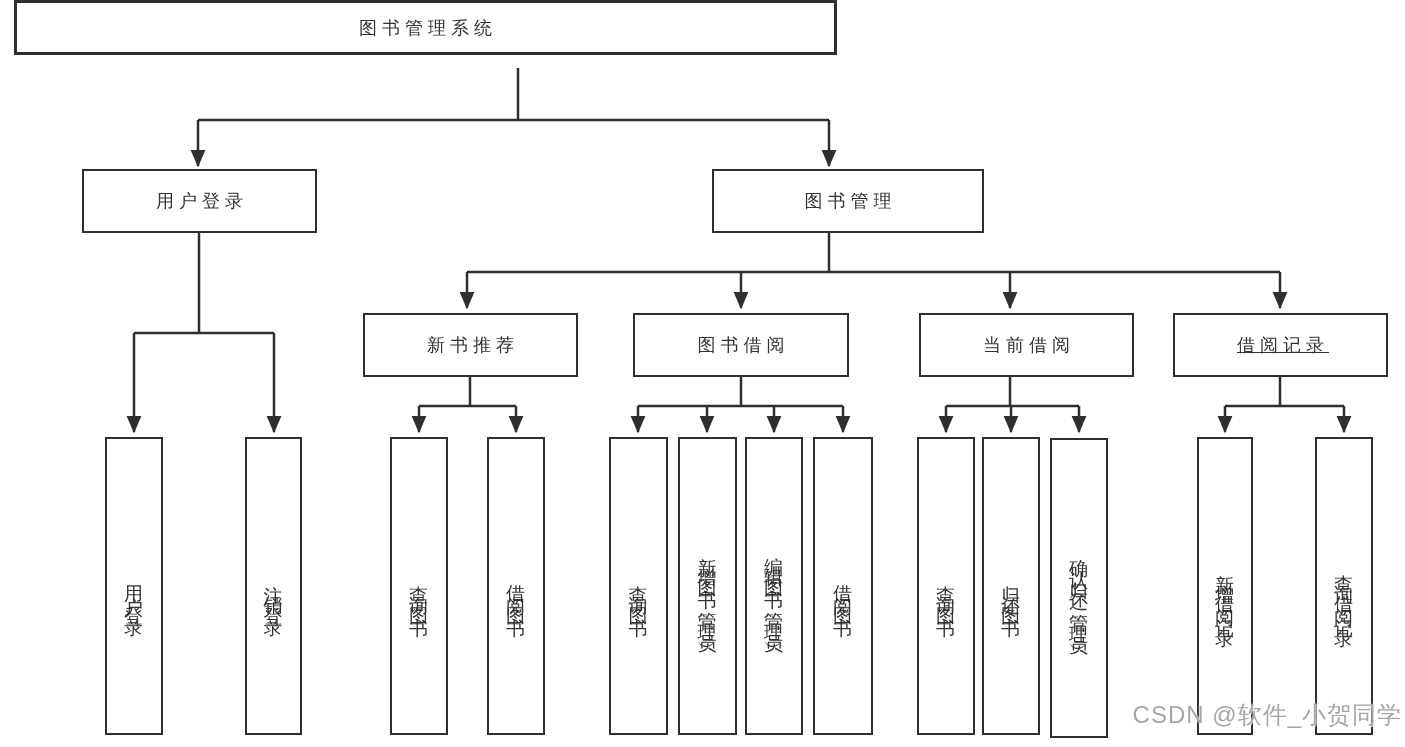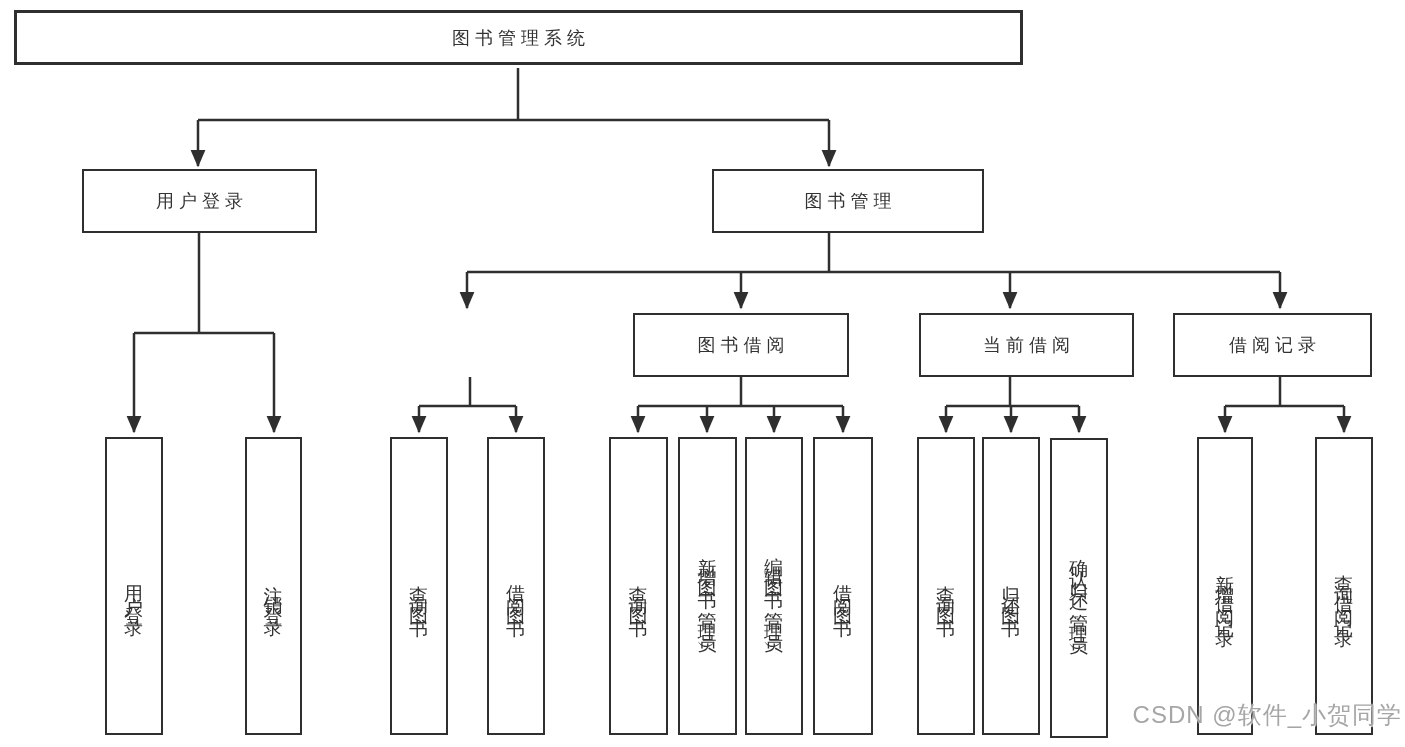--- a/index.html
+++ b/index.html
@@ -117,28 +117,29 @@
       <path d="M1011,406 V432" marker-end="url(#arrow)"></path>
       <path d="M1079,406 V432" marker-end="url(#arrow)"></path>
 
       <path d="M1280,377 V406"></path>
       <path d="M1225,406 H1344"></path>
       <path d="M1225,406 V432" marker-end="url(#arrow)"></path>
       <path d="M1344,406 V432" marker-end="url(#arrow)"></path>
     </g>
   </svg>
 
-  <div class="node root" style="left:14px;top:10px;width:1009px;height:55px;">图书管理系统</div>
+  <div class="node root" style="left:14px;top:0;width:823px;height:55px;">图书管理系统</div>
 
   <div class="node" style="left:82px;top:169px;width:235px;height:64px;">用户登录</div>
   <div class="node" style="left:712px;top:169px;width:272px;height:64px;">图书管理</div>
 
+  <div class="node" style="left:363px;top:313px;width:215px;height:64px;">新书推荐</div>
   <div class="node" style="left:633px;top:313px;width:216px;height:64px;font-family:Liberation Serif, serif;">图书借阅</div>
   <div class="node" style="left:903px;top:313px;width:215px;height:64px;margin-left:16px;">当前借阅</div>
-  <div class="node" style="left:1173px;top:313px;width:199px;height:64px;">借阅记录</div>
+  <div class="node" style="left:1173px;top:313px;width:215px;height:64px;text-decoration:underline;">借阅记录</div>
 
   <div class="leaf" style="left:105px;top:437px;width:58px;height:298px;">用户登录</div>
   <div class="leaf" style="left:245px;top:437px;width:57px;height:298px;">注销登录</div>
 
   <div class="leaf" style="left:390px;top:437px;width:58px;height:298px;">查询图书</div>
   <div class="leaf" style="left:487px;top:437px;width:58px;height:298px;">借阅图书</div>
 
   <div class="leaf" style="left:609px;top:437px;width:59px;height:298px;">查询图书</div>
   <div class="leaf" style="left:678px;top:437px;width:59px;height:298px;">新增图书（管理员）</div>
   <div class="leaf" style="left:745px;top:437px;width:58px;height:298px;">编辑图书（管理员）</div>

